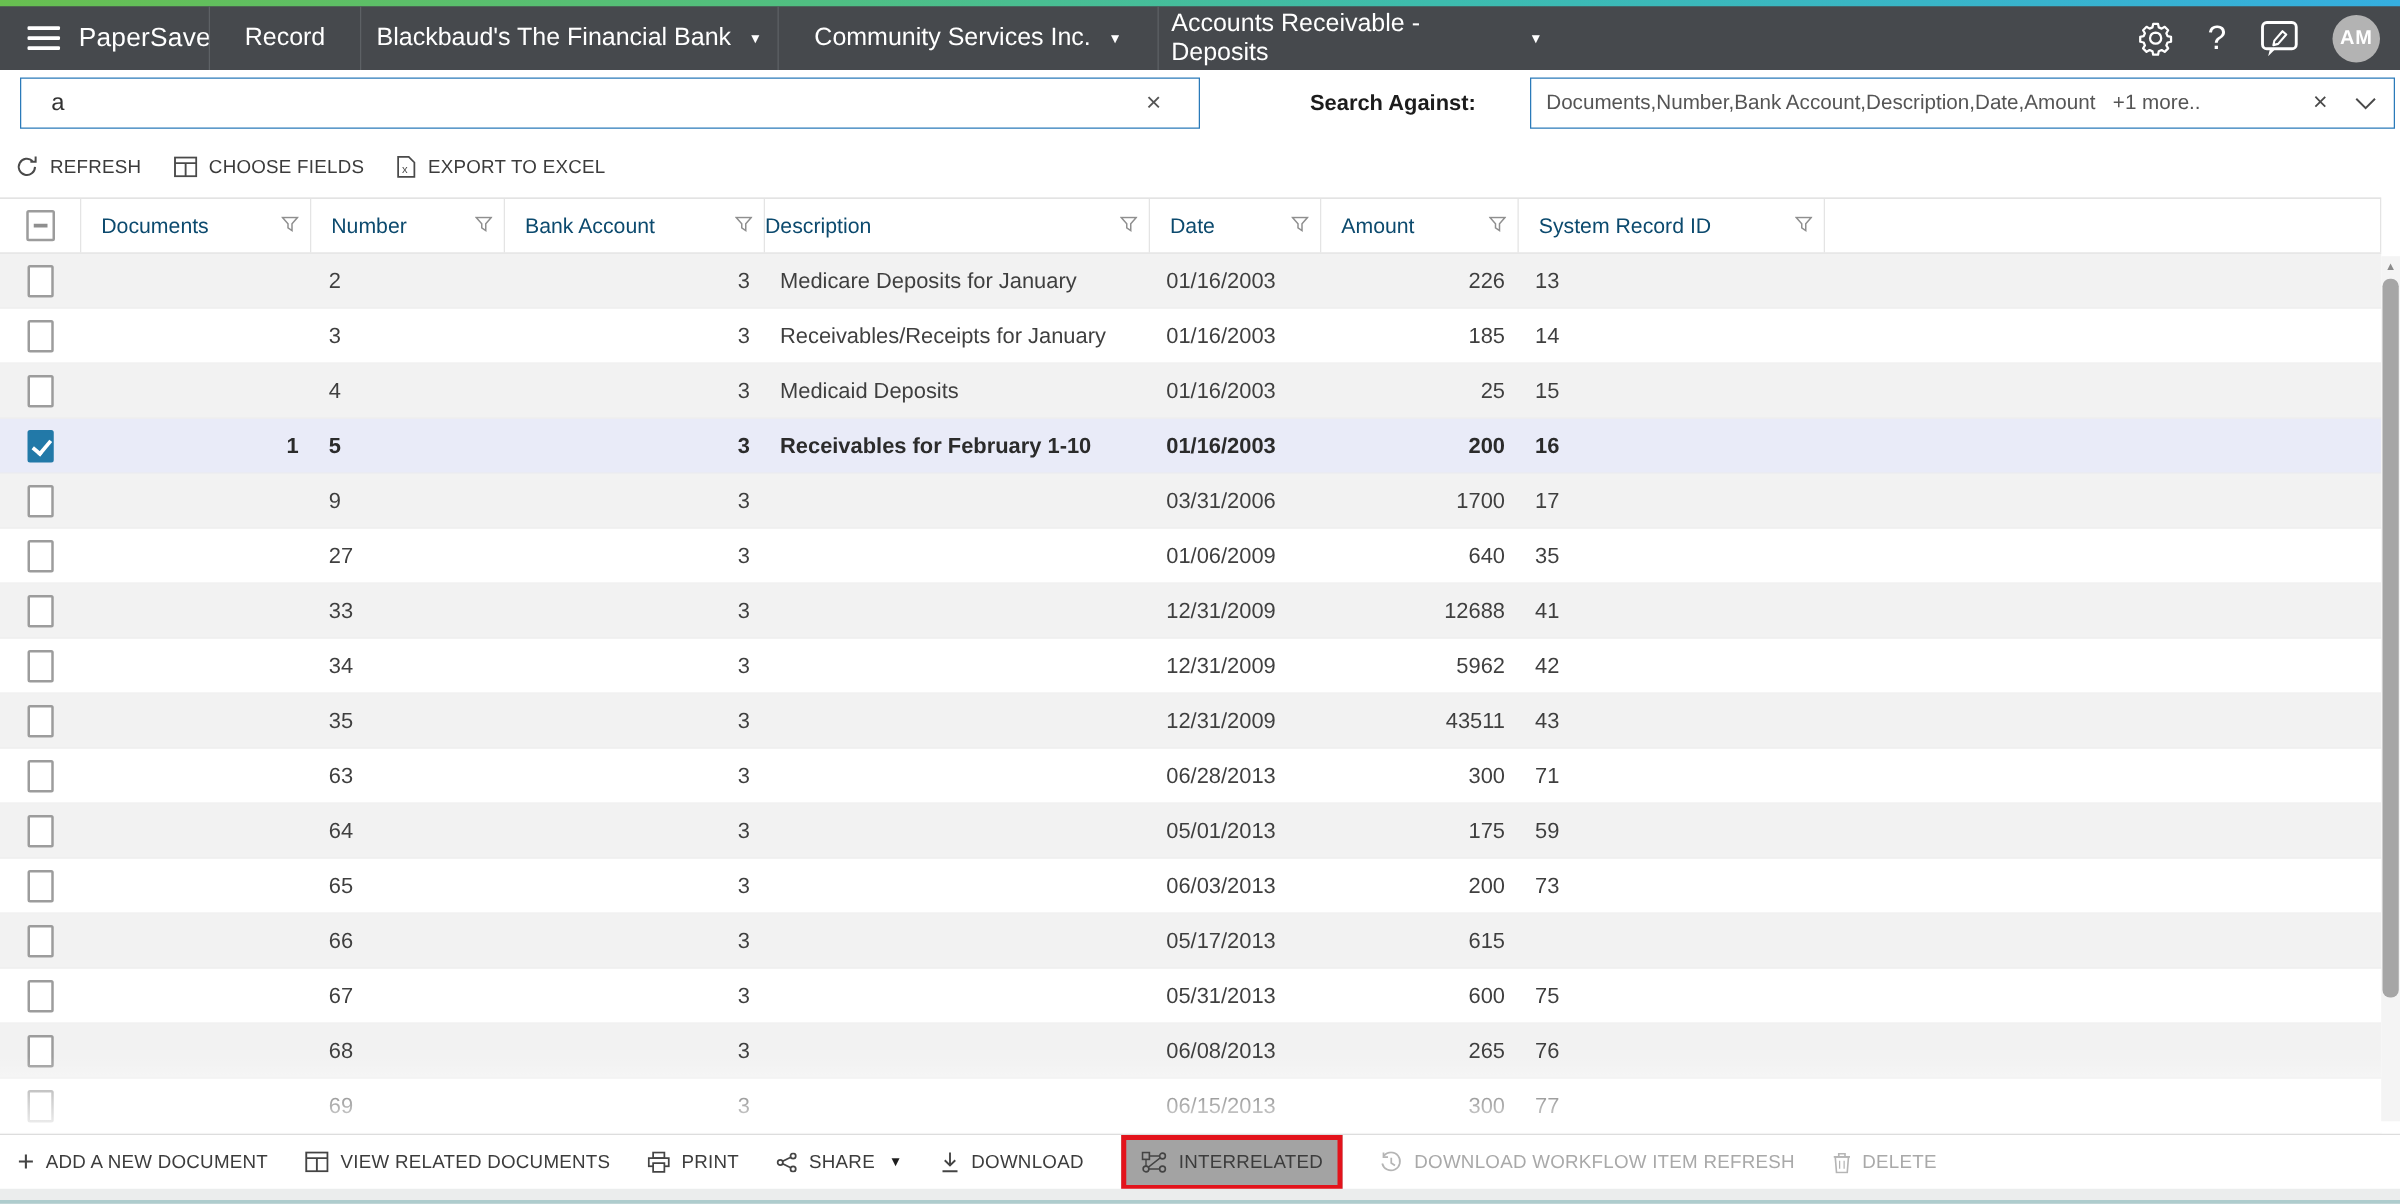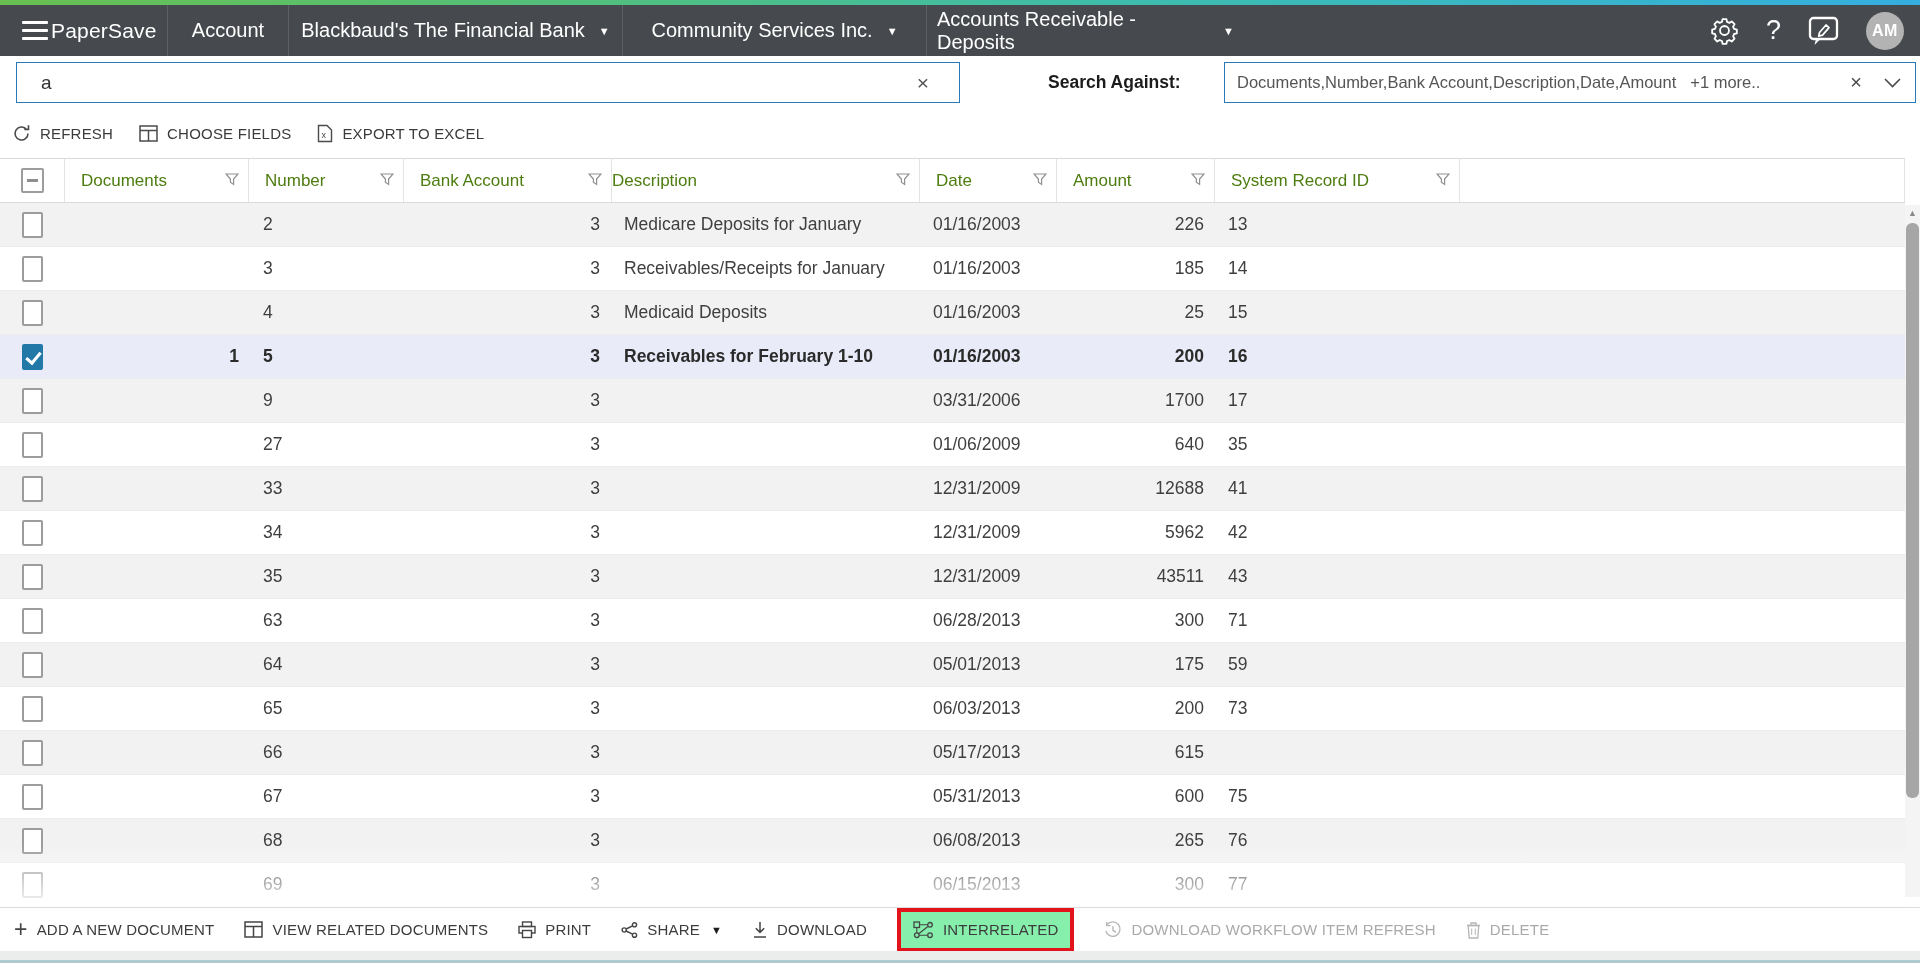--- a/index.html
+++ b/index.html
@@ -14,21 +14,21 @@
   *{box-sizing:border-box;margin:0;padding:0}
   html,body{width:1920px;height:963px;overflow:hidden;background:#fff;
     font-family:"Liberation Sans",sans-serif;}
   .abs{position:absolute}
 
   
   .topbar{position:absolute;top:0;left:0;right:0;height:56px;background:var(--header-bg);}
   .grad-strip{position:absolute;top:0;left:0;right:0;height:5px;
     background:linear-gradient(to right,#68bf50 0%,#4fbf84 35%,#3dbcae 60%,#35aee0 100%);}
   .topbar-inner{position:absolute;top:5px;left:0;right:0;bottom:0;display:flex;align-items:center;color:#fff;}
-  .brand-sec{width:167px;height:100%;display:flex;align-items:center;gap:3px;padding-left:22px;}
+  .brand-sec{width:167px;height:100%;display:flex;align-items:center;gap:15px;padding-left:22px;}
   .hamburger{display:flex;flex-direction:column;gap:5px;cursor:pointer}
   .hamburger span{display:block;width:26px;height:3px;background:#fff;border-radius:1px}
   .brand{font-size:21px;letter-spacing:.2px}
   .nav-tab{height:100%;display:flex;align-items:center;justify-content:center;gap:14px;
     border-left:1px solid var(--tab-divider);font-size:20px;font-weight:300;cursor:pointer;padding:0 10px}
   .t-search{width:121px}.t-fe{width:334px}.t-csi{width:304px}.t-ar{width:318px}
   .caret{font-size:11px;line-height:1;margin-top:2px}
   .top-icons{margin-left:auto;display:flex;align-items:center;gap:27px;padding-right:16px}
   .tico{color:#fff;display:flex;align-items:center;justify-content:center;cursor:pointer}
   .help-q{font-size:27px;font-weight:300}
@@ -48,21 +48,21 @@
 
   
   .grid-toolbar{left:0;top:110px;height:46px;display:flex;align-items:center;padding-left:12px;gap:26px}
   .gbtn{display:flex;align-items:center;gap:9px;font-size:15px;color:#3b3b3b;letter-spacing:.2px;cursor:pointer}
   .gbtn .ico{color:#4a4a4a;display:flex;align-items:center}
 
   
   .grid{left:0;top:158px;width:1905px}
   .ghead{height:45px;display:flex;background:#fff;border-top:1px solid #dadada;border-bottom:1px solid #dadada}
   .hcell{position:relative;display:flex;align-items:center;border-right:1px solid #e4e4e4;
-    color:#4d7c0f;font-size:17px;padding-left:16px}
+    color:#0c4a6e;font-size:17px;padding-left:16px}
   .hcell .funnel{position:absolute;right:9px;top:50%;transform:translateY(-50%);color:#8f8f8f}
   .c-check{width:65px;justify-content:center;padding-left:0}
   .c-doc{width:184px}.c-num{width:155px}.c-bank{width:208px}.c-desc{width:308px}
   .c-date{width:137px}.c-amt{width:158px}.c-sys{width:245px}.c-fill{flex:1;border-right:1px solid #e4e4e4}
   .hcell.c-desc{justify-content:flex-start;padding-left:0}
   .grid-body .row{height:44px;display:flex;align-items:center;border-bottom:1px solid #ececec;
     font-size:17.5px;color:#3f3f3f;background:#fff;cursor:pointer}
   .row.striped{background:var(--stripe)}
   .row.selected{background:var(--sel-row);font-weight:bold;color:#2b2b2b}
   .cell{height:100%;display:flex;align-items:center;overflow:hidden;white-space:nowrap}
@@ -85,21 +85,21 @@
   .fade{left:0;right:15px;top:845px;height:62px;pointer-events:none;
     background:linear-gradient(to bottom,rgba(255,255,255,0),rgba(255,255,255,.92))}
 
   
   .footer{left:0;right:0;top:907px;height:44px;background:#fff;border-top:1px solid #ddd;
     display:flex;align-items:center;padding-left:14px;gap:30px;overflow:visible}
   .fbtn{display:flex;align-items:center;gap:9px;font-size:15px;color:#3c3c3c;letter-spacing:.2px;cursor:pointer;white-space:nowrap}
   .fbtn .ico{display:flex;align-items:center;color:#444}
   .fbtn.disabled{color:#a9a9a9;cursor:default}
   .fbtn.disabled .ico{color:#b5b5b5}
-  .fbtn.highlighted{border:4px solid var(--red);padding:9px 12px;margin:-9px 0;background:#86efac}
+  .fbtn.highlighted{border:4px solid var(--red);padding:9px 12px;margin:-9px 0;background:#a3a3a3}
   .plus-glyph{font-size:23px;font-weight:300;line-height:1;color:#3c3c3c}
   .share-caret{font-size:11px;color:#1d1d1d;margin-left:2px}
   .bottom-strip{left:0;right:0;top:951px;height:12px;background:#ebeded;border-bottom:3px solid #aecccd}
 
   
   .vscroll{right:0;top:205px;width:15px;height:692px;background:#f4f4f4}
   .vscroll .arrow-up{height:16px;text-align:center;font-size:9px;line-height:16px;color:#8b8b8b;cursor:pointer}
   .vscroll .thumb{position:absolute;top:18px;left:1px;width:13px;height:575px;background:#a6a6a6;border-radius:6px;cursor:pointer}
 </style>
 </head>
@@ -110,21 +110,21 @@
   <div class="topbar-inner">
     <div class="brand-sec">
       <div class="hamburger">
           <span></span>
           <span></span>
           <span></span>
         </div>
       <div class="brand">PaperSave</div>
     </div>
     <div class="nav-tab t-search">
-      <span>Account</span>
+      <span>Record</span>
     </div>
     <div class="nav-tab t-fe">
       <span>Blackbaud's The Financial Bank</span>
       <span class="caret">▼</span>
     </div>
     <div class="nav-tab t-csi">
       <span>Community Services Inc.</span>
       <span class="caret">▼</span>
     </div>
     <div class="nav-tab t-ar" style="border-right:none">

